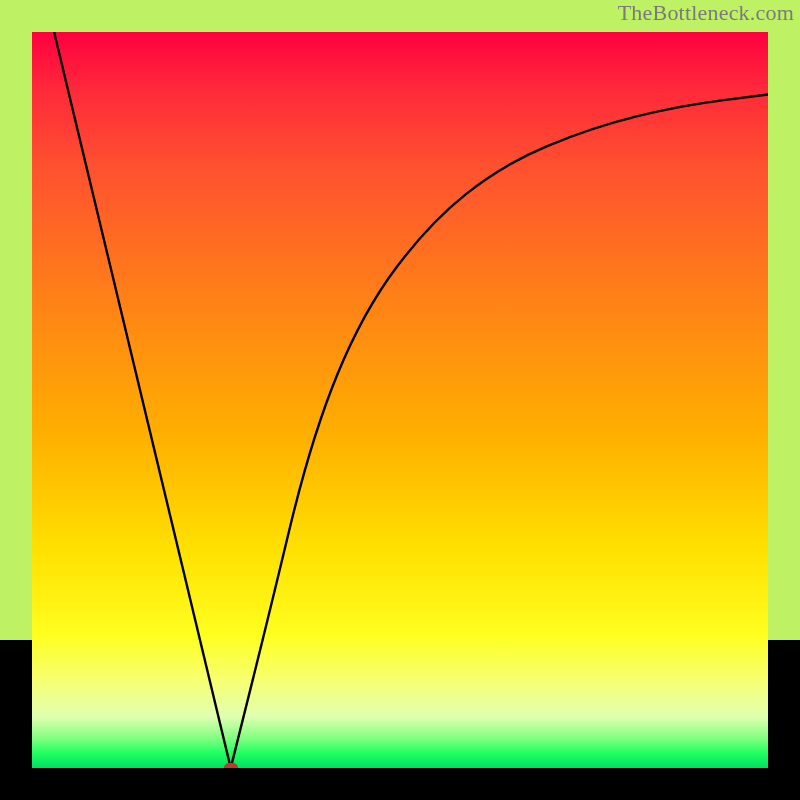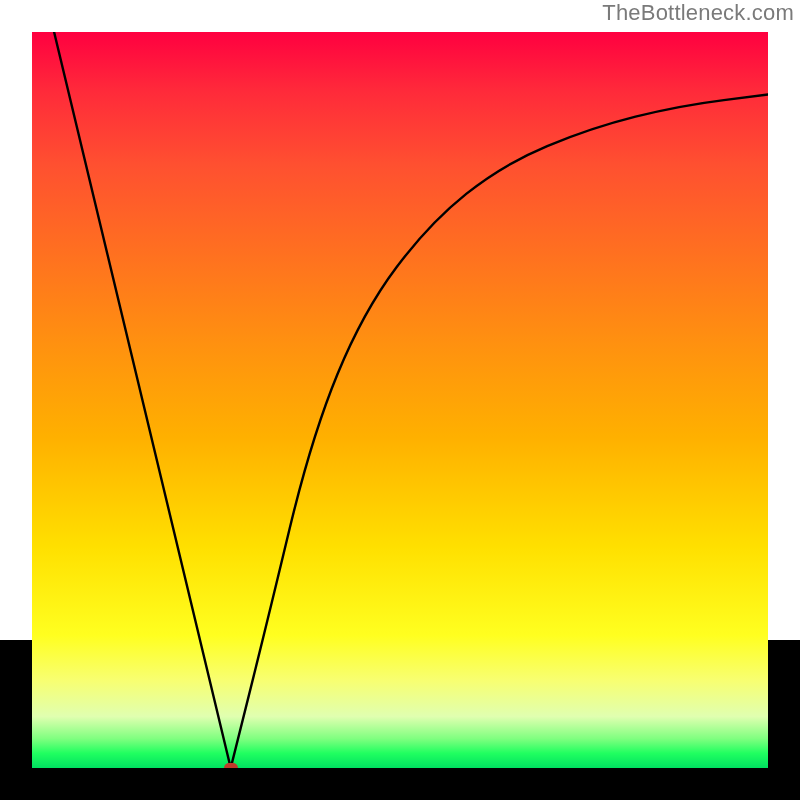--- a/index.html
+++ b/index.html
@@ -8,21 +8,22 @@
     width: 800px;
     height: 800px;
     background: #000;
     overflow: hidden;
     font-family: Arial, Helvetica, sans-serif;
   }
   .frame {
     position: relative;
     width: 800px;
     height: 640px;
-    background: #ffffff;
+    background: #bef264;
+    font-family: Liberation Serif, serif;
   }
   .plot-area {
     position: absolute;
     left: 32px;
     top: 32px;
     width: 736px;
     height: 736px;
     background: linear-gradient(to bottom,
       #ff0040 0%,
       #ff2a3a 8%,

